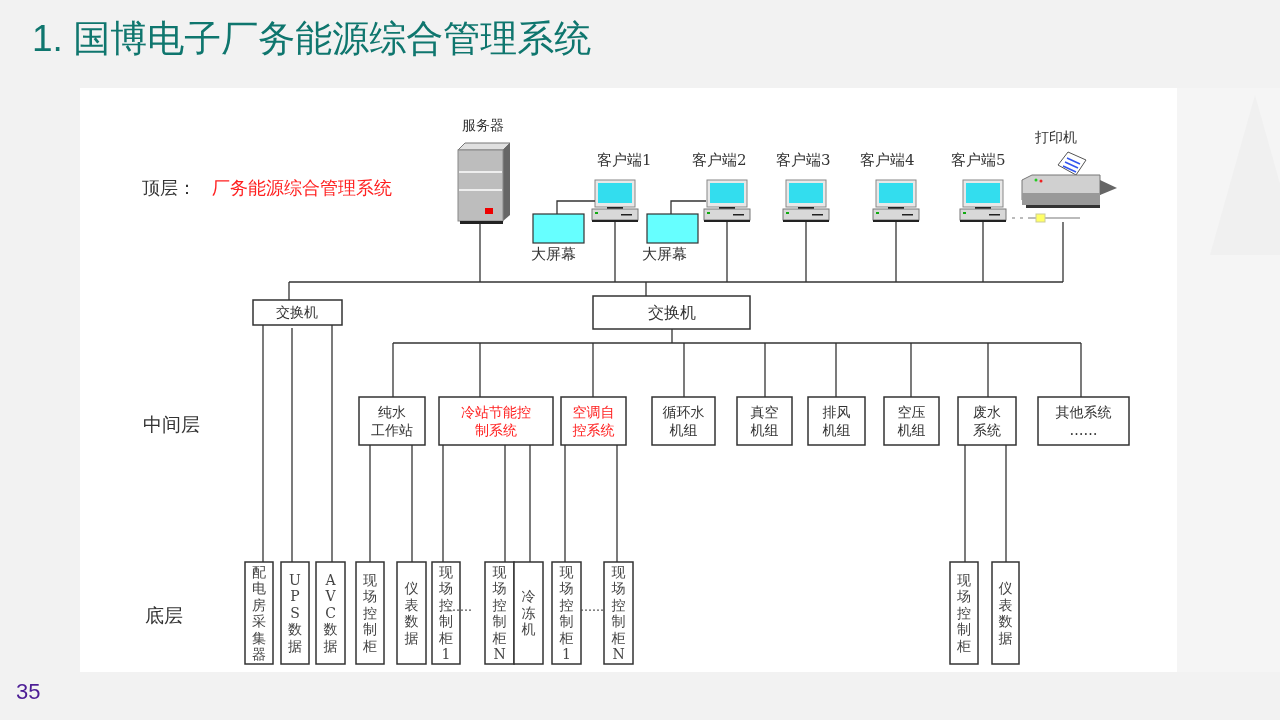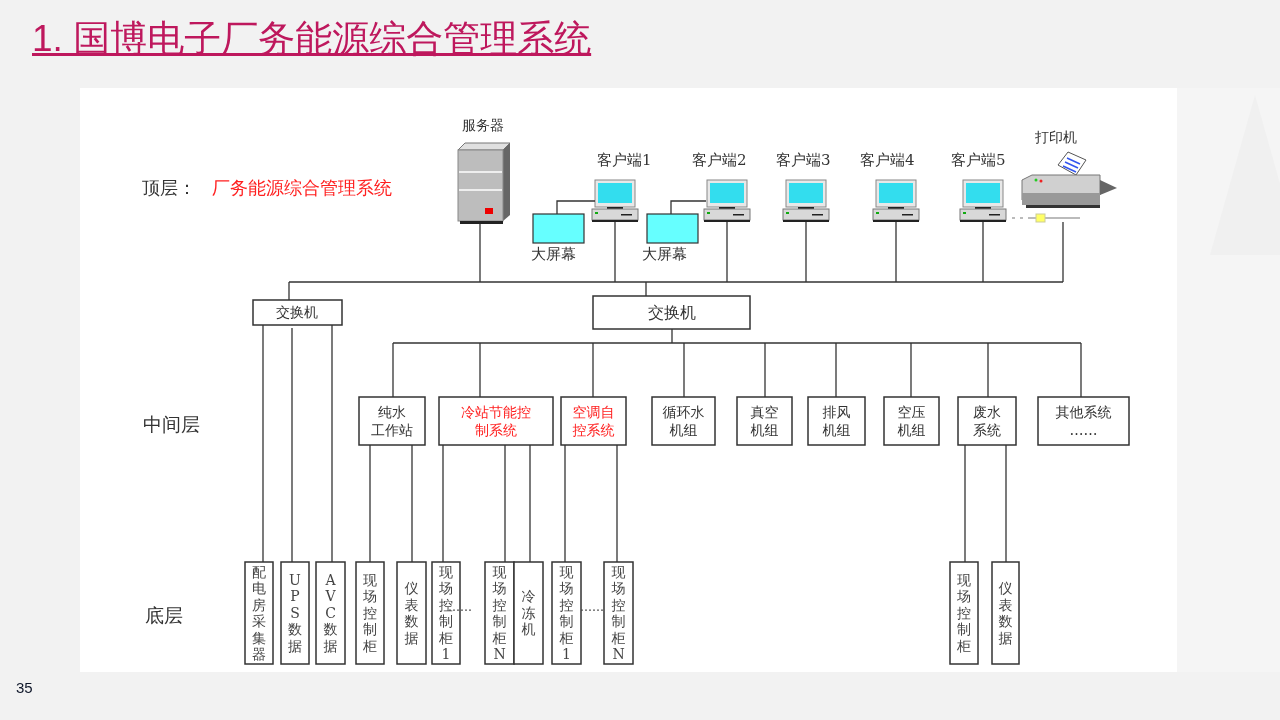--- a/index.html
+++ b/index.html
@@ -1,26 +1,26 @@
 <!DOCTYPE html>
 <html><head>
 <meta charset="utf-8">
 <style>
   html, body { margin:0; padding:0; }
   body { width:1280px; height:720px; background:#f2f2f2; position:relative; overflow:hidden;
          font-family:"DejaVu Sans","Liberation Sans",sans-serif; }
   .title-bar { position:absolute; left:0; top:0; width:1280px; height:88px; background:#f2f2f2; }
-  .title { position:absolute; left:32px; top:14px; font-size:37px; color:#be185d; font-weight:normal;
-           font-family:"Liberation Sans","DejaVu Sans",sans-serif; letter-spacing:0px;text-decoration:underline; }
+  .title { position:absolute; left:32px; top:14px; font-size:37px; color:#0f766e; font-weight:normal;
+           font-family:"Liberation Sans","DejaVu Sans",sans-serif; letter-spacing:0px; }
   .bg-deco { position:absolute; left:1177px; top:88px; width:103px; height:584px; background:#f5f5f5; }
   .deco-tri { position:absolute; left:1210px; top:95px; width:0; height:0;
               border-left:45px solid transparent; border-right:45px solid transparent;
               border-bottom:160px solid #ececec; opacity:0.6; }
   .canvas { position:absolute; left:80px; top:88px; width:1097px; height:584px; background:#ffffff; }
-  .page-num { position:absolute; left:16px; top:679px; font-size:15px; color:#0f172a;
+  .page-num { position:absolute; left:16px; top:679px; font-size:22px; color:#4c1d95;
               font-family:"Liberation Sans",sans-serif; }
   svg text { font-family:"DejaVu Serif","Liberation Serif",serif; }
   .lbl { fill:#333; font-size:15px; }
   .lbl-sm { fill:#444; font-size:14px; }
   .red { fill:#ff2020; }
   .box { fill:#fff; stroke:#333; stroke-width:1.5; }
   .line { stroke:#333; stroke-width:1.3; fill:none; }
 </style>
 </head>
 <body>

